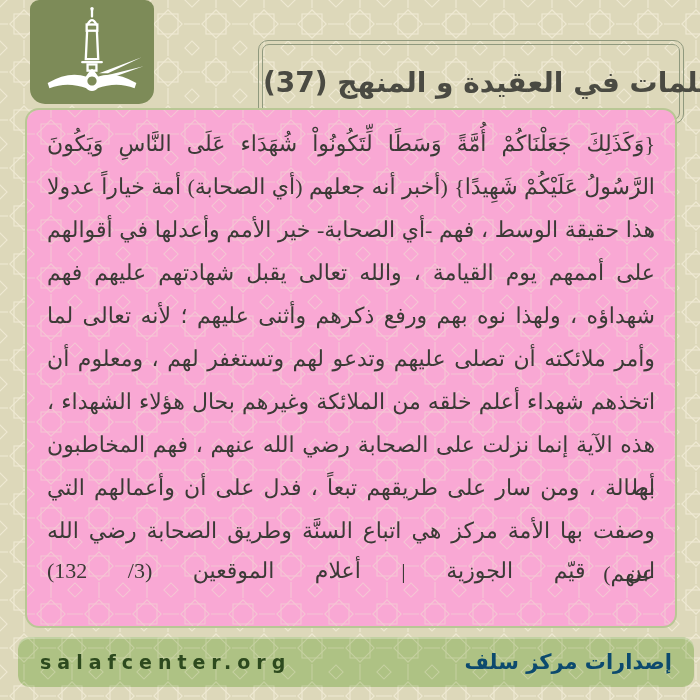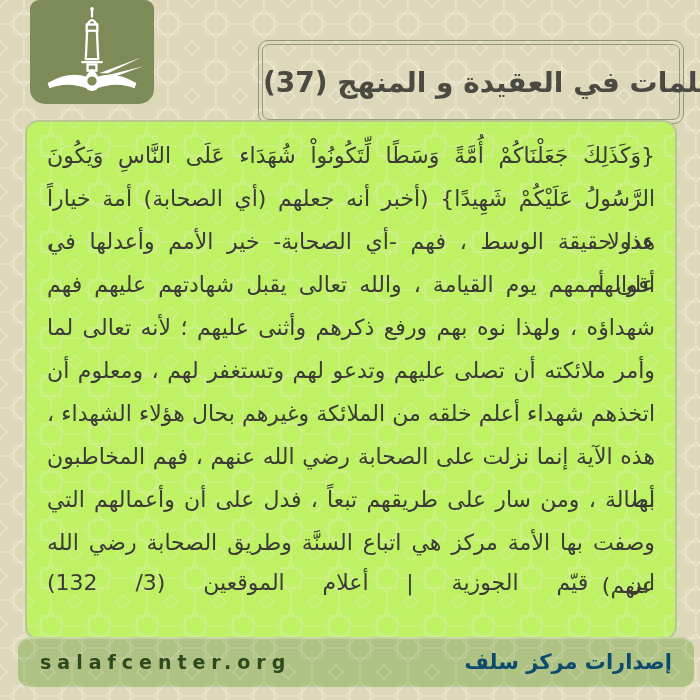--- a/index.html
+++ b/index.html
@@ -26,23 +26,23 @@
     position:absolute;inset:3px;border:1px solid #90997e;border-radius:7px;
     display:flex;align-items:center;justify-content:flex-start;
   }
   .title-text{
     direction:rtl;color:#4a4a42;font-size:28px;font-weight:bold;
     letter-spacing:0;white-space:nowrap;
   }
 
   
   .card{
-    position:absolute;left:25px;top:120px;width:652px;height:520px;
-    background:#bef264;border:2px solid #b9c795;border-radius:14px;
-    box-sizing:border-box;overflow:hidden;
+    position:absolute;left:25px;top:108px;width:652px;height:520px;
+    background:#f9a8d4;border:2px solid #b9c795;border-radius:14px;
+    box-sizing:border-box;overflow:hidden;font-family:Liberation Serif, serif;
   }
   .card .pattern-layer{width:652px;height:520px;opacity:.45;}
   .card-content{
     position:relative;padding:12px 20px 0 20px;
   }
   .line{
     direction:rtl;unicode-bidi:plaintext;
     height:43px;line-height:43px;
     font-size:22px;color:#3b3a36;
     text-align:justify;text-align-last:justify;text-justify:inter-word;

